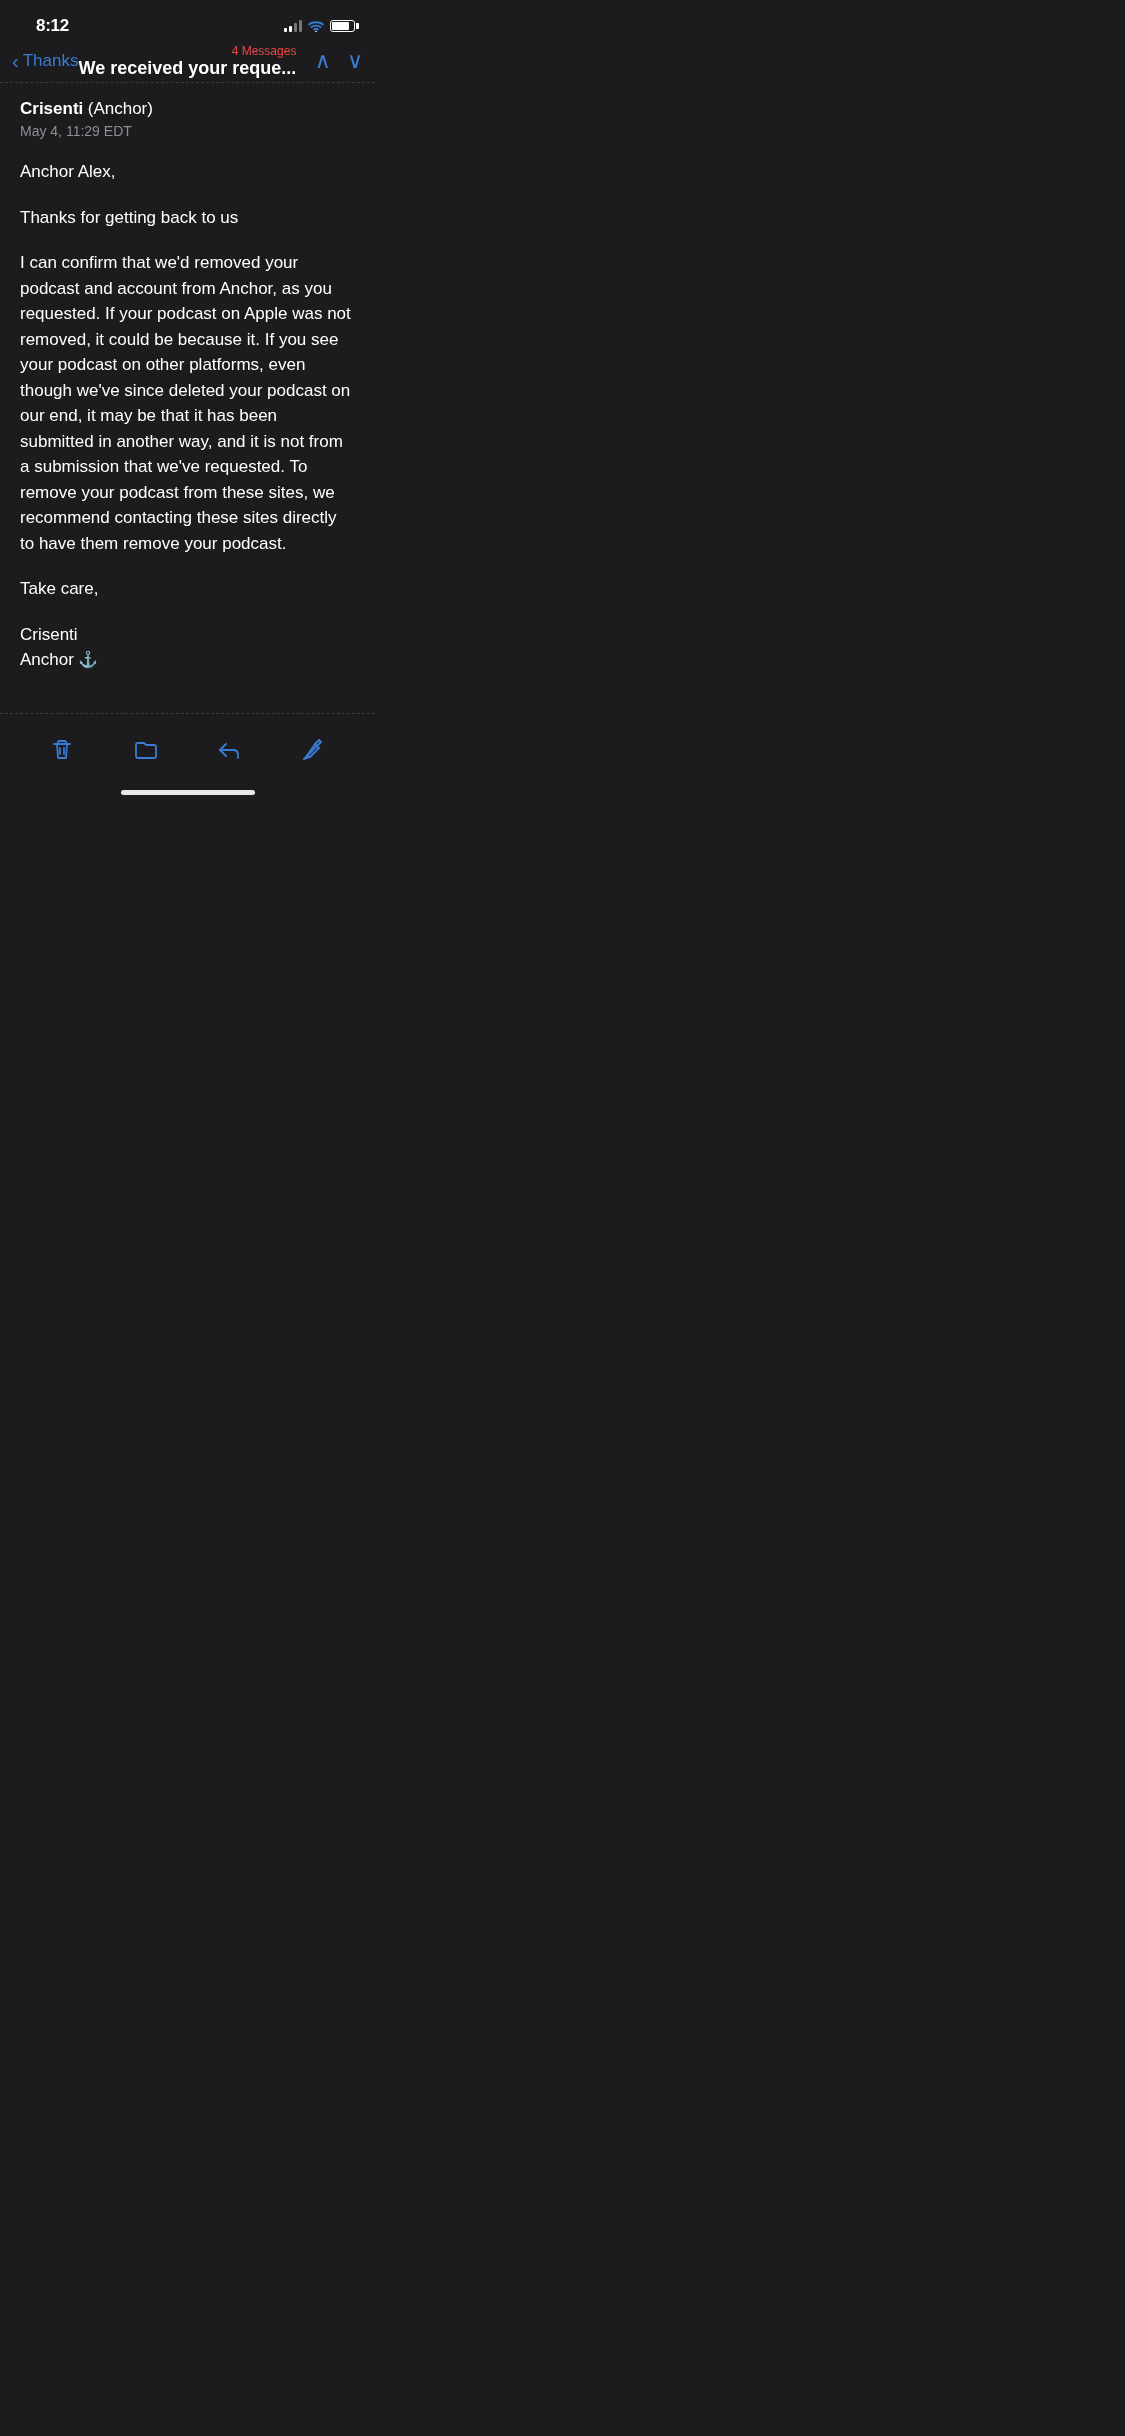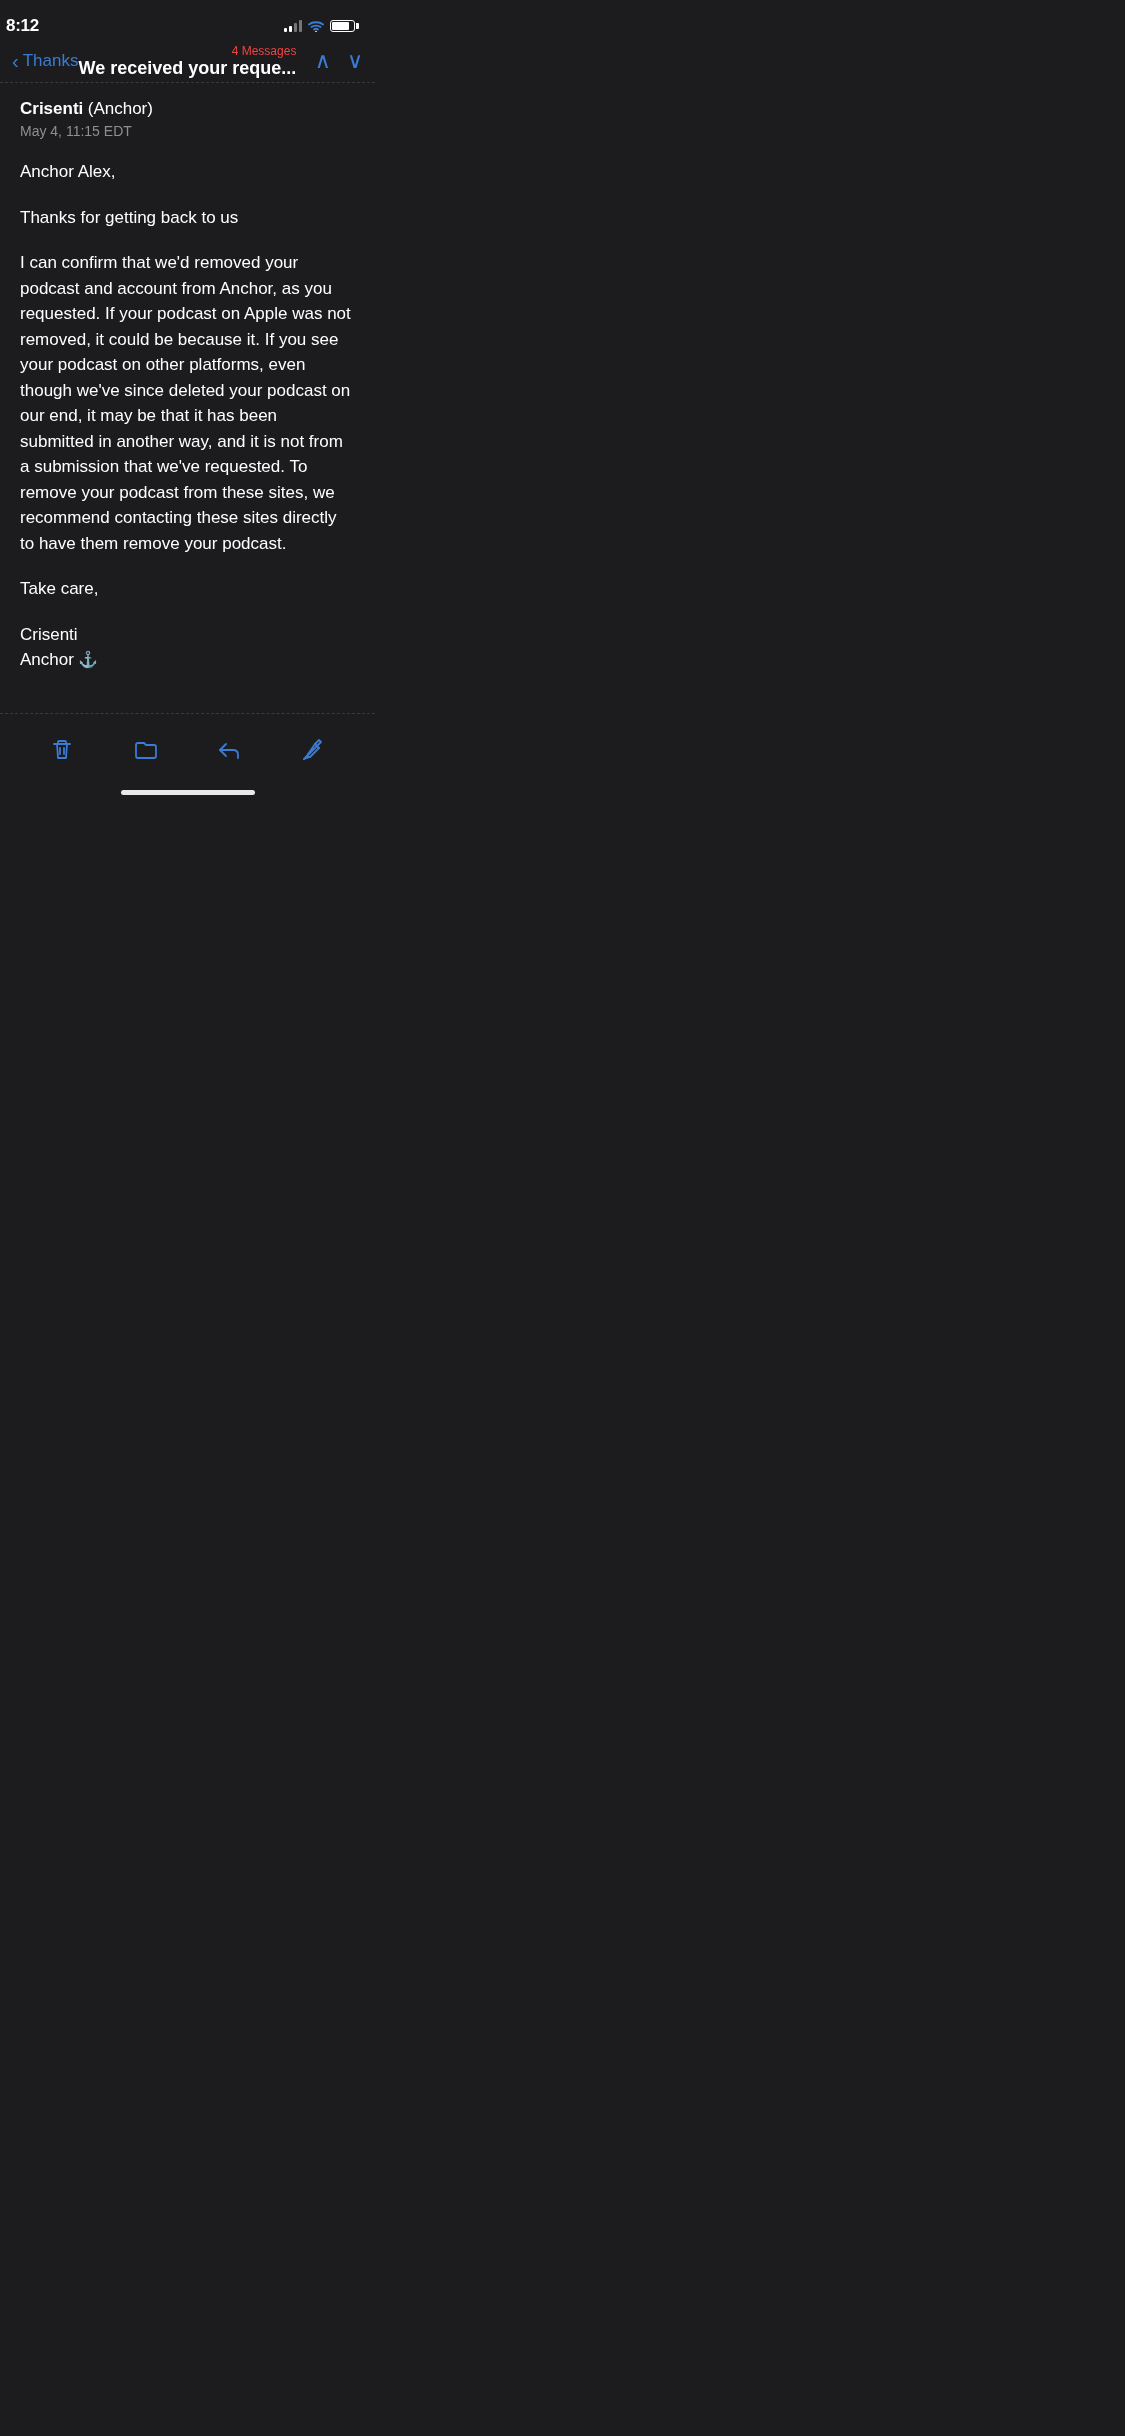--- a/index.html
+++ b/index.html
@@ -13,21 +13,21 @@
       min-height: 812px;
       overflow-x: hidden;
       position: relative;
     }
 
     
     .status-bar {
       display: flex;
       justify-content: space-between;
       align-items: center;
-      padding: 14px 20px 6px 6px;
+      padding: 14px 20px 6px 36px;
       height: 44px;
     }
 
     .status-time {
       font-size: 17px;
       font-weight: 600;
       color: #ffffff;
       letter-spacing: -0.3px;
     }
 
@@ -307,21 +307,21 @@
   </div>
 </div>
 
 <hr class="separator">
 
 <div class="email-content">
   <div class="email-sender">
     <span class="sender-name">Crisenti</span>
     <span class="sender-org">(Anchor)</span>
   </div>
-  <div class="email-date">May 4, 11:15 EDT</div>
+  <div class="email-date">May 4, 11:29 EDT</div>
 
   <div class="email-body">
     <p>Anchor Alex,</p>
     <p>Thanks for getting back to us</p>
     <p>I can confirm that we'd removed your podcast and account from Anchor, as you requested. If your podcast on Apple was not removed, it could be because it. If you see your podcast on other platforms, even though we've since deleted your podcast on our end, it may be that it has been submitted in another way, and it is not from a submission that we've requested. To remove your podcast from these sites, we recommend contacting these sites directly to have them remove your podcast.</p>
     <p>Take care,</p>
     <p>
       <span>Crisenti</span><br>
       <span>Anchor</span> <span class="anchor-icon">⚓</span>
     </p>

